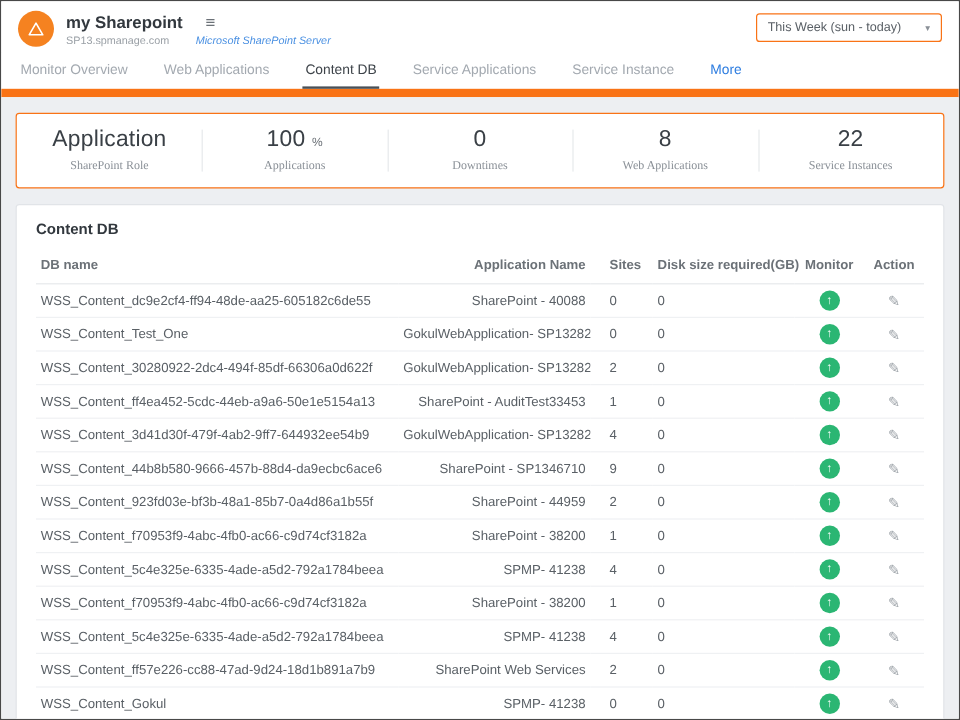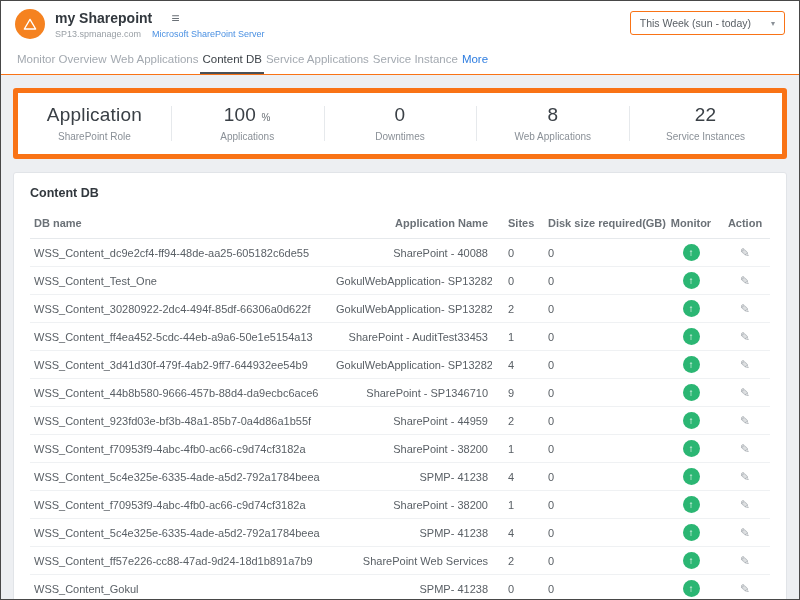--- a/index.html
+++ b/index.html
@@ -7,40 +7,40 @@
   body { font-family:"Liberation Sans","DejaVu Sans",sans-serif; background:#fff; }
   .window { width:800px; height:600px; border:1px solid #484848; display:flex; flex-direction:column; background:#fff; overflow:hidden; }
 
   
   header { display:flex; justify-content:space-between; align-items:flex-start; padding:8px 14px 5px; background:#fff; }
   .header-left { display:flex; gap:10px; align-items:center; }
   .avatar { width:30px; height:30px; border-radius:50%; background:#f58220; display:flex; align-items:center; justify-content:center; flex:0 0 auto; }
   .title-row { display:flex; align-items:center; gap:19px; }
   h1 { font-size:14px; font-weight:700; color:#32383e; }
   .menu-icon { color:#6b7177; font-size:14px; cursor:pointer; line-height:1; }
-  .subtitle-row { font-size:9px; color:#9aa0a6; margin-top:3px; display:flex; gap:11px; align-items:center; }
-  .subtitle-row a { color:#4a90e2; text-decoration:none; cursor:pointer; }
+  .subtitle-row { font-size:9px; color:#9aa0a6; margin-top:3px; display:flex; gap:22px; align-items:center; }
+  .subtitle-row a { color:#4a90e2; text-decoration:none; cursor:pointer;font-style:italic; }
   .period-select { border:1px solid #f97316; border-radius:3px; padding:5px 9px; font-size:10.5px; color:#5a6066; display:flex; gap:20px; align-items:center; margin-top:2px; cursor:pointer; background:#fff; }
   .caret { font-size:8px; color:#8a9097; }
 
   
-  .tabbar { display:flex; padding:0 14px; background:#fff; border-bottom:1px solid #f97316; }
+  .tabbar { display:flex; gap:26px; padding:0 14px; background:#fff; border-bottom:7px solid #f97316; }
   .tab { font-size:11.5px; color:#a3a9b0; padding:9px 2px 7px; cursor:pointer; text-decoration:none; border-bottom:2px solid transparent; }
   .tab.active { color:#3d4349; border-bottom-color:#4a5056; }
   .tab.more { color:#2e7de0; }
 
   
   main { flex:1; background:#edeff2; padding:13px 12px; overflow:hidden; }
 
-  .stats-card { background:#fff; border:5px solid #f97316; border-radius:3px; display:flex; }
+  .stats-card { background:#fff; border:1px solid #f97316; border-radius:3px; display:flex; }
   .stat { flex:1; text-align:center; padding:11px 4px 12px; position:relative; }
   .stat + .stat::before { content:""; position:absolute; left:0; top:13px; bottom:13px; width:1px; background:#e6e9ec; }
   .stat-value { font-size:19px; color:#3a4046; letter-spacing:.2px; }
   .stat-value .unit { font-size:10px; color:#6b7177; }
-  .stat-label { font-size:10px; color:#8a9097; margin-top:5px; }
+  .stat-label { font-size:10px; color:#8a9097; margin-top:5px;font-family:Liberation Serif, serif; }
 
   .table-card { background:#fff; border:1px solid #e1e4e8; border-radius:3px; margin-top:13px; padding-bottom:10px; }
   .card-title { font-size:12.5px; font-weight:700; color:#32383e; padding:13px 16px 10px; }
   table { width:calc(100% - 32px); margin:0 16px; border-collapse:collapse; font-size:11px; table-layout:fixed; }
   thead th { text-align:left; color:#6b7177; font-weight:700; padding:7px 4px 9px; border-bottom:1px solid #e6e9ec; white-space:nowrap; }
   tbody td { padding:5px 4px; border-bottom:1px solid #eff1f3; color:#5a6066; height:26px; white-space:nowrap; overflow:hidden; vertical-align:middle; }
   tbody tr { cursor:pointer; }
   .c-dbname { width:auto; text-align:left; }
   .c-app    { width:160px; text-align:right; }
   .c-sites  { width:52px; text-align:left; padding-left:16px; }

